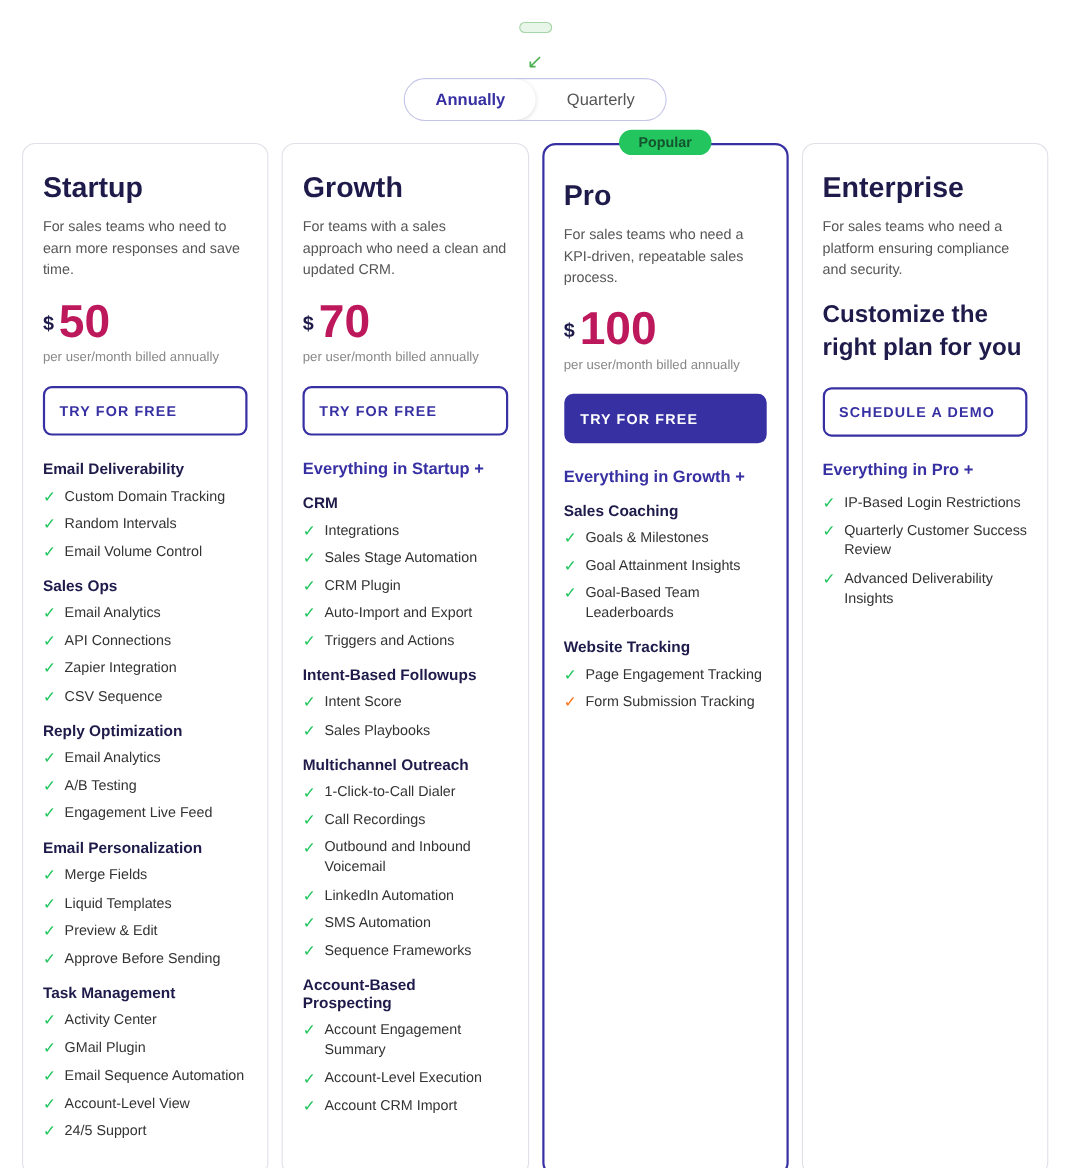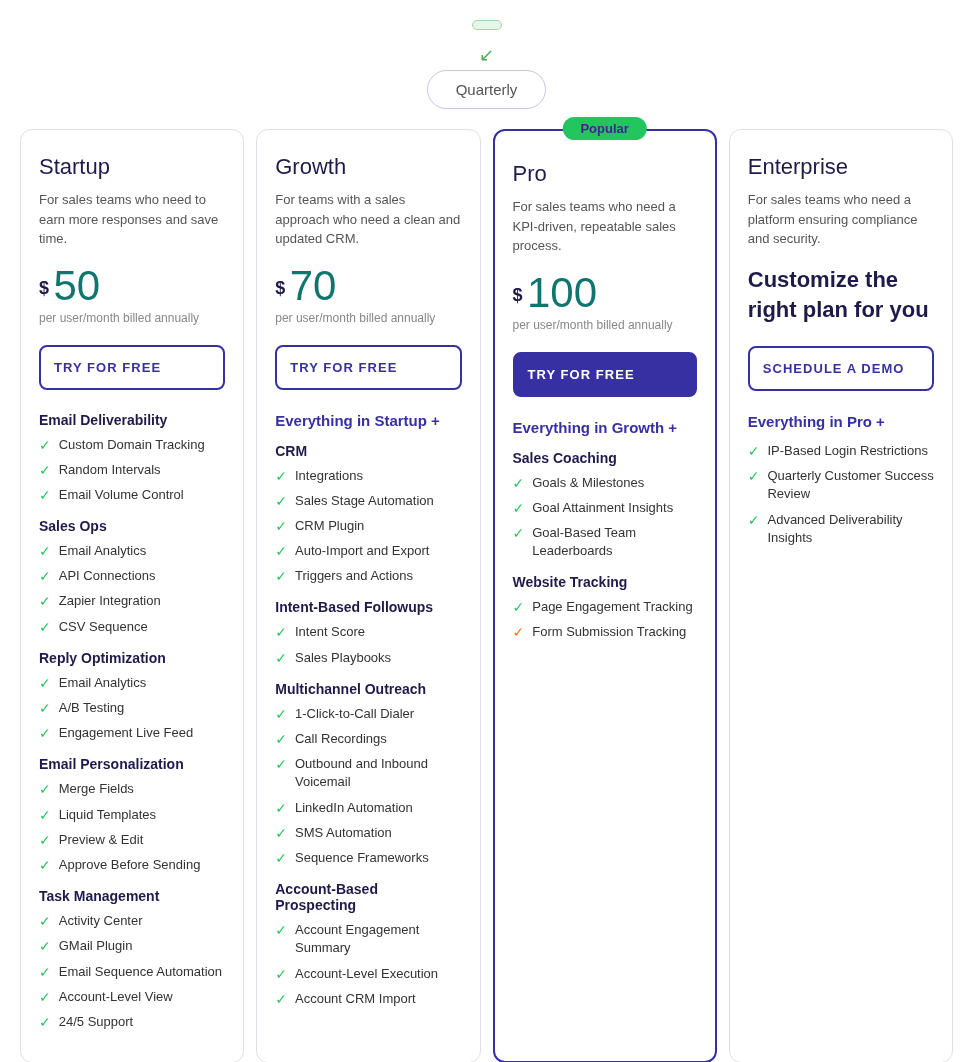--- a/index.html
+++ b/index.html
@@ -70,30 +70,30 @@
     .plan-card.popular {
       border: 2.5px solid #3730a3;
       padding-top: 30px;
     }
     .popular-badge {
       position: absolute;
       top: -14px;
       left: 50%;
       transform: translateX(-50%);
       background: #22c55e;
-      color: #4c1d95;
+      color: #14532d;
       font-size: 13px;
       font-weight: 700;
       padding: 4px 18px;
       border-radius: 20px;
       text-align: right;
     }
     .plan-name {
-      font-size: 22px;
-      font-weight: 400;
+      font-size: 26px;
+      font-weight: 700;
       color: #1e1b4b;
       margin-bottom: 10px;
     }
     .plan-desc {
       font-size: 13px;
       color: #555;
       margin-bottom: 16px;
       line-height: 1.5;
       min-height: 56px;
     }
@@ -101,22 +101,22 @@
       margin-bottom: 4px;
     }
     .plan-price .dollar {
       font-size: 18px;
       font-weight: 700;
       color: #1e1b4b;
       vertical-align: super;
     }
     .plan-price .amount {
       font-size: 42px;
-      font-weight: 400;
-      color: #0f766e;
+      font-weight: 700;
+      color: #be185d;
       line-height: 1;
     }
     .plan-billing {
       font-size: 12px;
       color: #888;
       margin-bottom: 20px;
     }
     .enterprise-custom {
       font-size: 22px;
       font-weight: 800;
@@ -179,20 +179,21 @@
       margin-bottom: 12px;
     }
   </style>
 </head>
 <body>
 
 <div class="top-section">
   <span class="save-badge"></span>
   <span class="arrow-indicator">↙</span>
   <div class="billing-toggle">
+    <button class="active">Annually</button>
     <button>Quarterly</button>
   </div>
 </div>
 
 <div class="plans-container" id="plans-container">
 <div class="plan-card">
       <div class="plan-name">Startup</div>
       <div class="plan-desc">For sales teams who need to earn more responses and save time.</div>
       <div class="plan-price">
       <span class="dollar">$</span>

